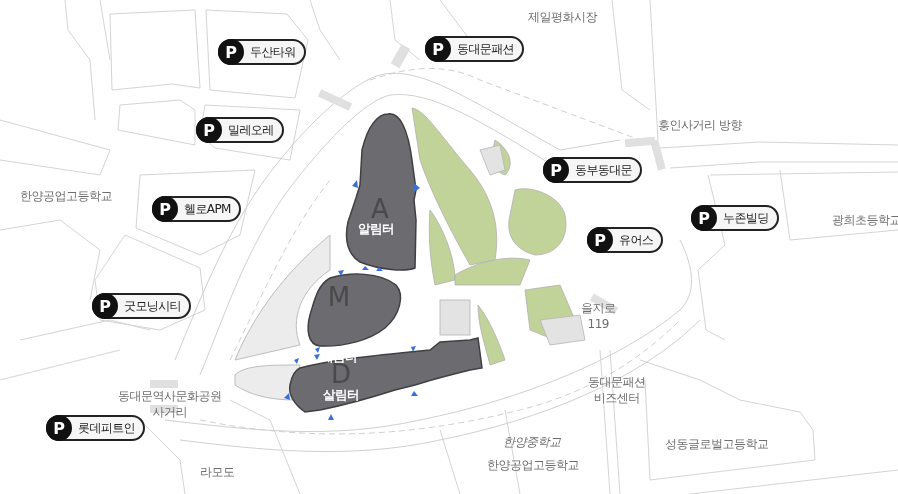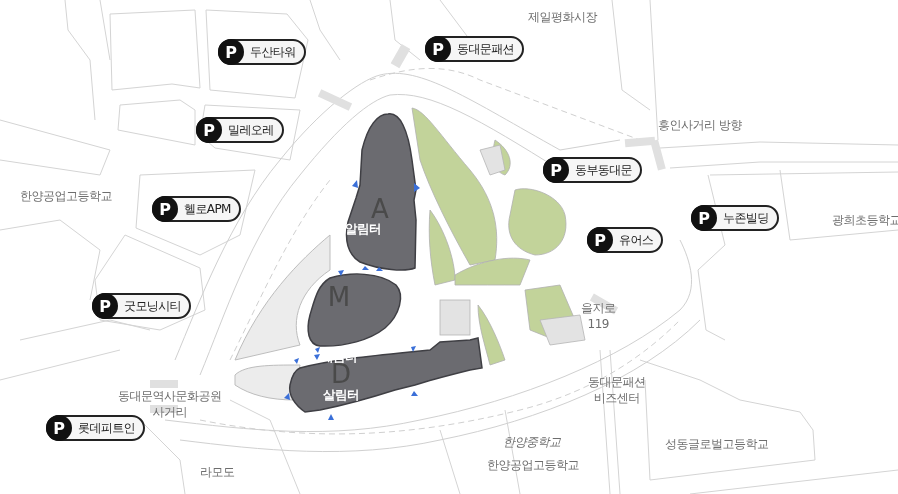--- a/index.html
+++ b/index.html
@@ -135,21 +135,21 @@
 <div class="label" style="left:118px;top:388px;">
   <div>동대문역사문화공원</div>
   <div>사거리</div>
 </div>
 <div class="label" style="left:200px;top:464px;">라모도</div>
 <div class="label" style="left:503px;top:434px;font-style:italic;">한양중학교</div>
 <div class="label" style="left:487px;top:457px;">한양공업고등학교</div>
 <div class="label" style="left:665px;top:436px;">성동글로벌고등학교</div>
 
 <div class="bld-letter" style="left:367px;top:194px;width:26px;">A</div>
-<div class="bld-name" style="left:339px;top:221px;width:48px;">알림터</div>
+<div class="bld-name" style="left:352px;top:221px;width:48px;">알림터</div>
 <div class="bld-letter" style="left:322px;top:282px;width:34px;">M</div>
 <div class="bld-name" style="left:315px;top:313px;width:48px;margin-top:36px;">배움터</div>
 <div class="bld-letter" style="left:328px;top:359px;width:26px;">D</div>
 <div class="bld-name" style="left:317px;top:387px;width:48px;">살림터</div>
 
 <div class="pin" style="left:218px;top:39px;">
   <span class="p">P</span>
   <span class="t">두산타워</span>
 </div>
 <div class="pin" style="left:425px;top:36px;">

